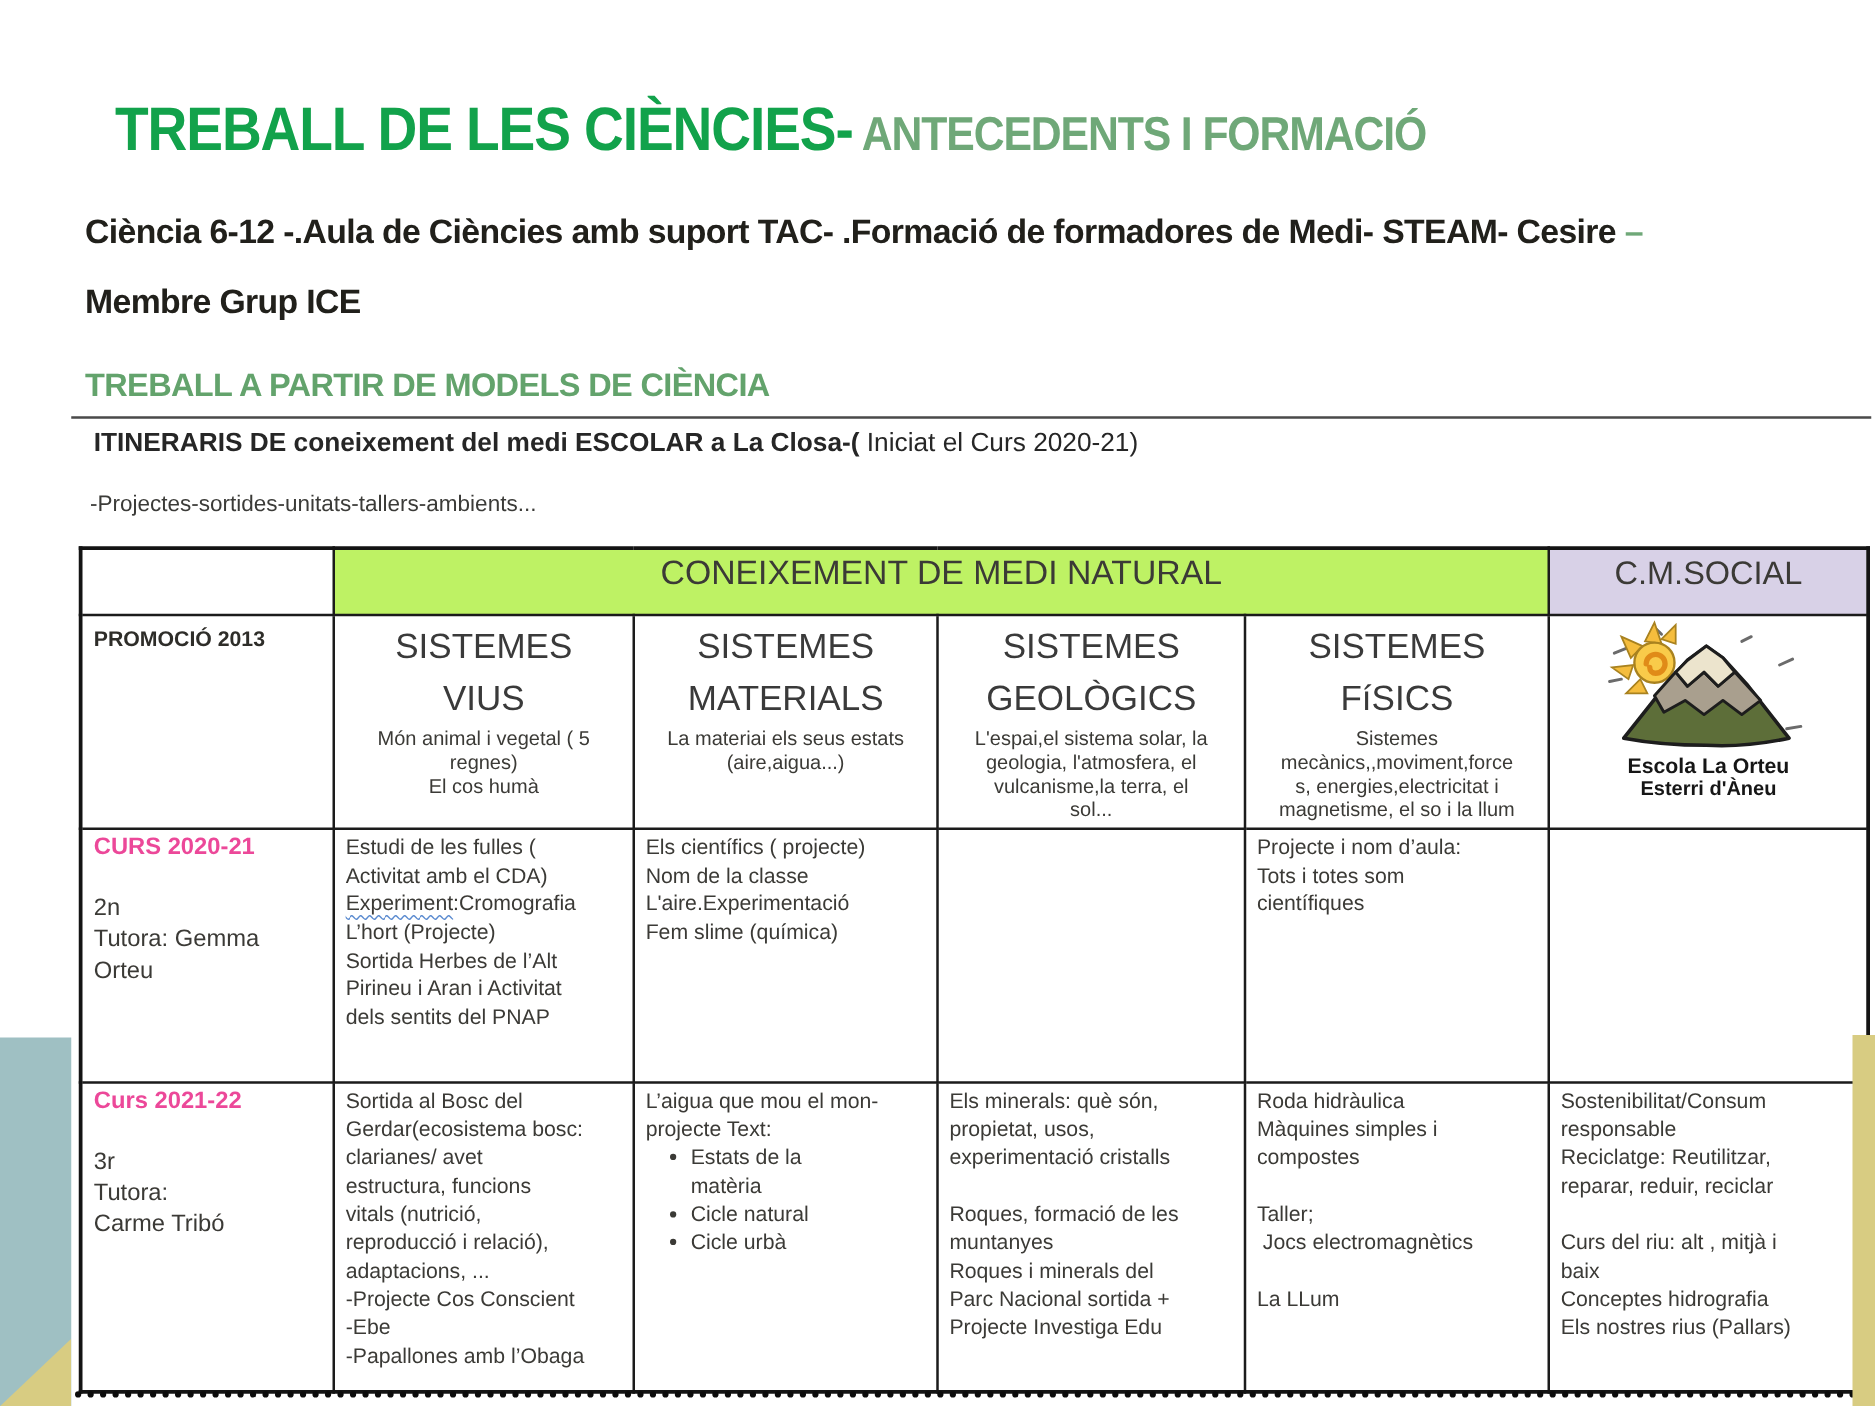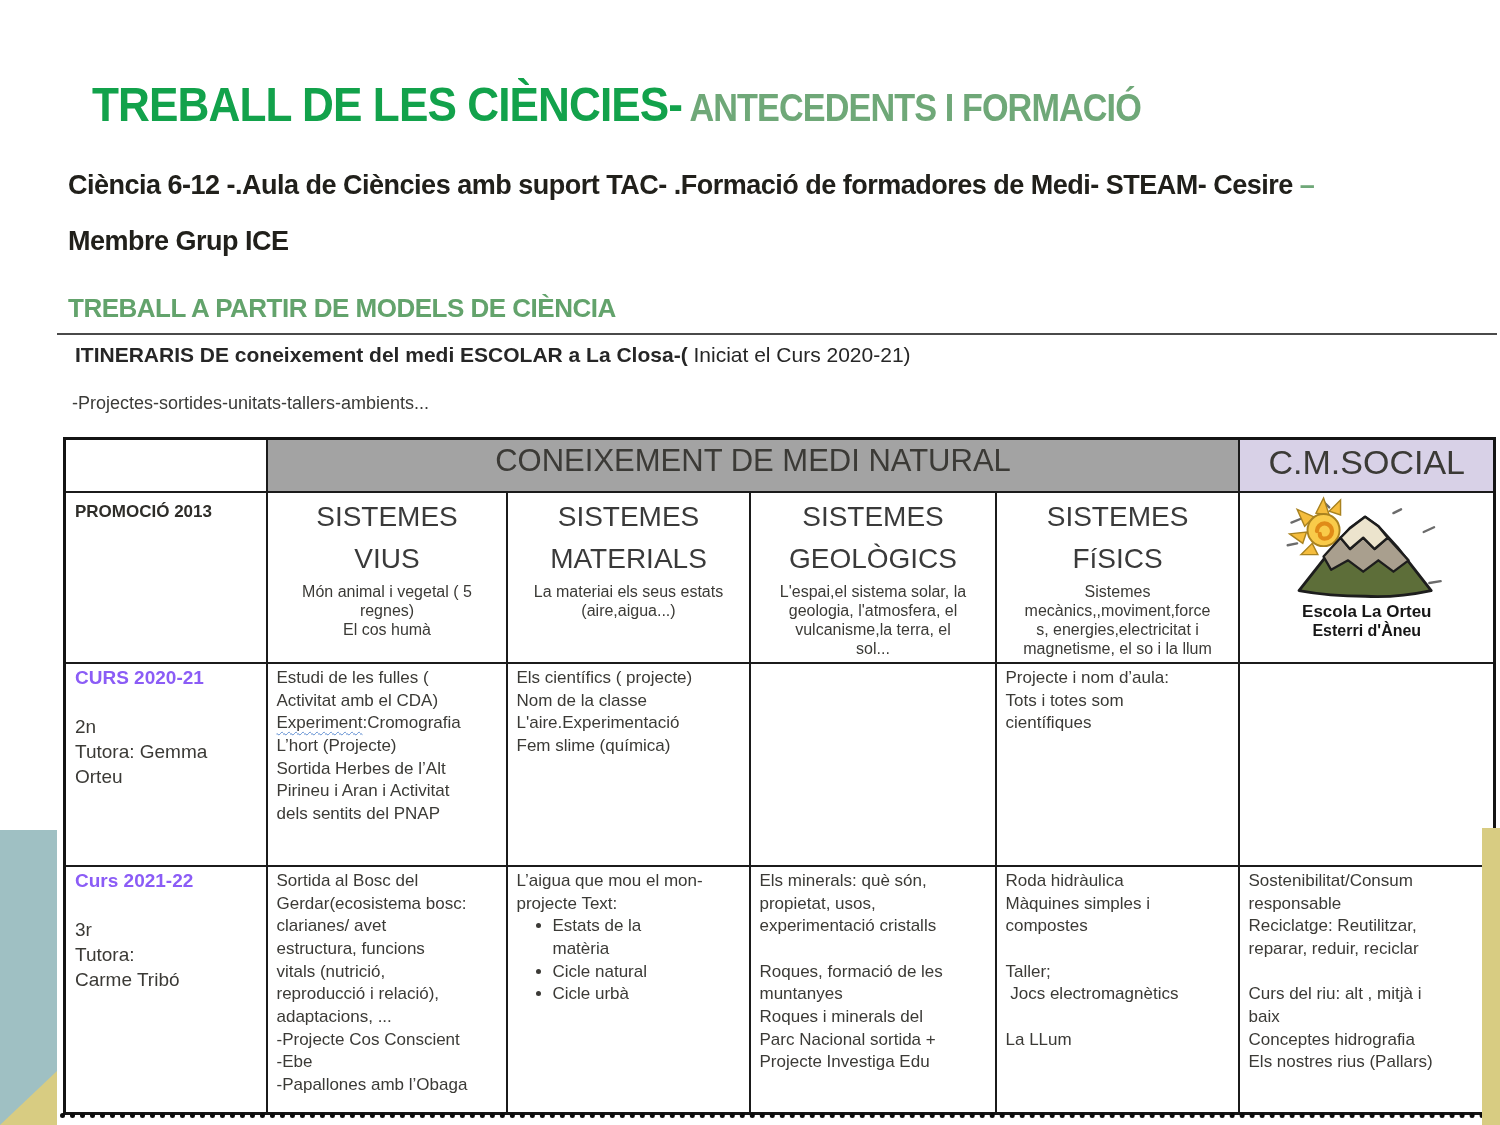--- a/index.html
+++ b/index.html
@@ -30,33 +30,33 @@
   .tagline{position:absolute;left:72px;top:393px;font-size:18px;color:#3b3b38;}
 
   
   table.grid{position:absolute;left:63px;top:437px;border-collapse:collapse;
     table-layout:fixed;width:1430px;}
   table.grid td{border:2px solid #1b1b1b;vertical-align:top;color:#3b3a36;
     padding:3px 8px 4px 9px;overflow:hidden;}
   table.grid{border:3px solid #141414;}
   tr.bottomrow td{border-bottom:none;}
 
-  td.hdr{background:#a3a3a3;text-align:center;vertical-align:middle;
-    font-size:31px;color:#232323;padding:0;}
+  td.hdr{background:#bef264;text-align:center;vertical-align:middle;
+    font-size:27px;color:#232323;padding:0;}
   td.hdr-social{background:#d8d1e7;text-align:center;vertical-align:middle;
-    font-size:34px;color:#232323;padding:0;}
+    font-size:26px;color:#232323;padding:0;}
   td.blankhdr{background:#ffffff;}
 
   .pre{white-space:pre-line;}
   td.syscell{text-align:center;padding-top:2px;}
   .systitle{font-size:28px;line-height:1.5;color:#3a3a3a;white-space:pre-line;}
   .sysdesc{font-size:16px;line-height:1.2;margin-top:2px;white-space:pre-line;}
 
   td.labelcell{padding:9px 10px;}
-  .rowlabel{font-size:19px;font-weight:bold;color:#8b5cf6;}
+  .rowlabel{font-size:19px;font-weight:bold;color:#ec4899;}
   .rowlabel-sm{font-size:17px;font-weight:bold;color:#2e2d29;padding-top:6px;}
   .rowsub{font-size:19px;white-space:pre-line;line-height:1.32;}
 
   td.body{font-size:17px;line-height:1.33;}
   .spell{text-decoration:underline;text-decoration-style:wavy;
     text-decoration-color:#5b8bd0;text-decoration-thickness:1px;text-underline-offset:3px;margin-top:45px;}
   ul.bul{margin:0;padding-left:36px;width:150px;}
   ul.bul li{font-size:17px;line-height:1.33;}
 
   

